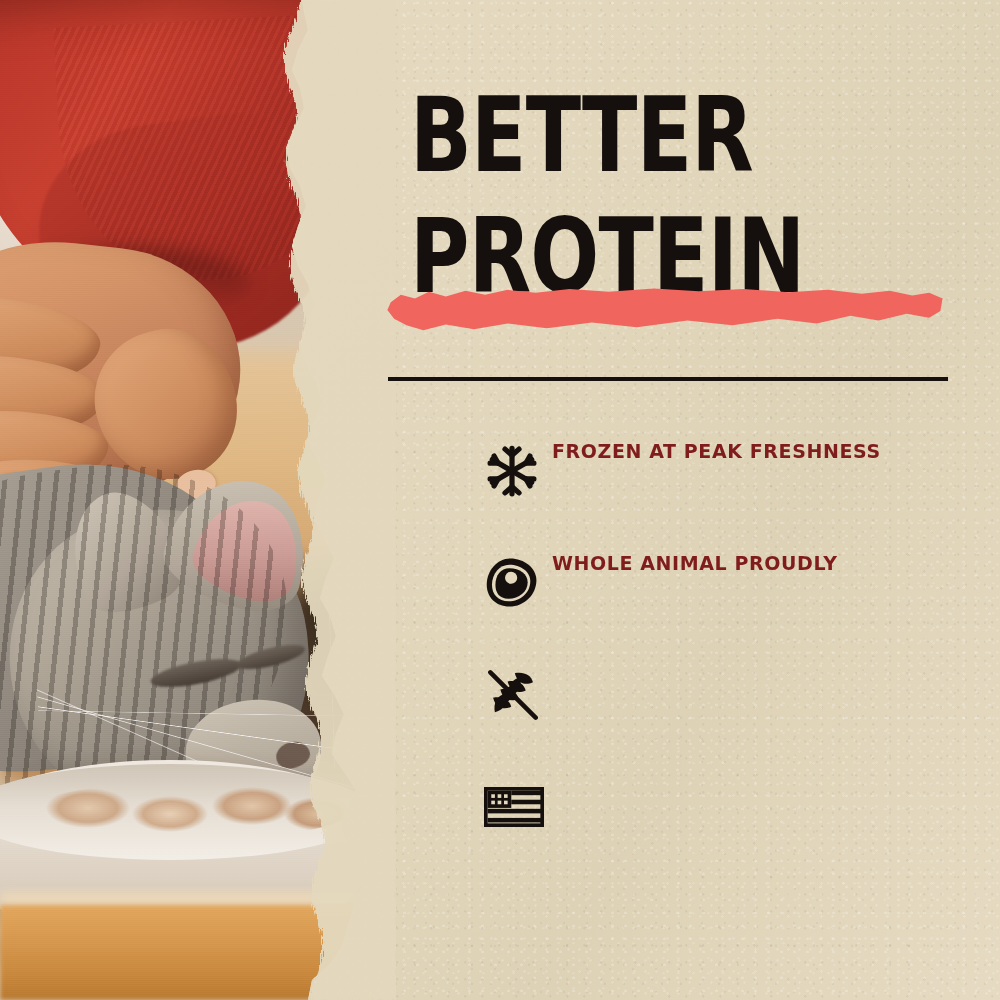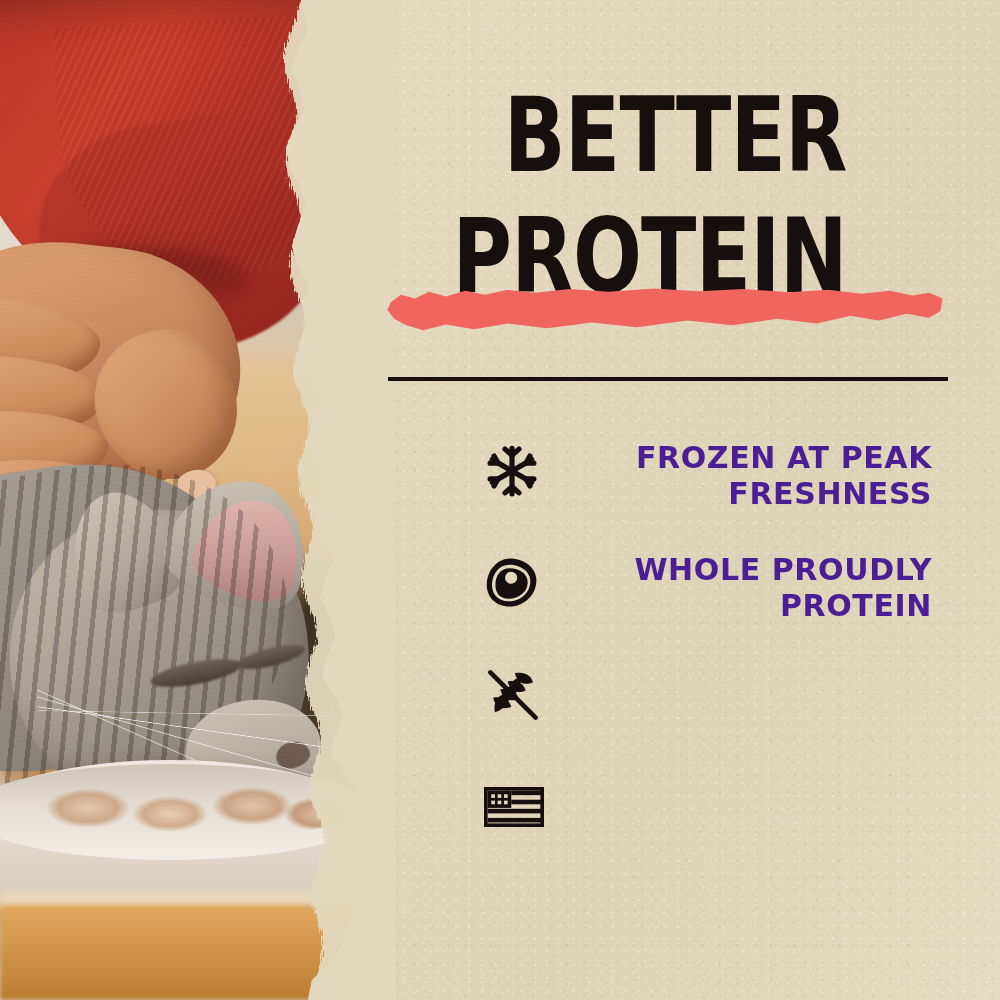--- a/index.html
+++ b/index.html
@@ -2,21 +2,21 @@
 <html><head>
 <meta charset="utf-8">
 <title>Better Protein</title>
 <style>
   html,body{margin:0;padding:0;}
   body{
     width:1000px;height:1000px;overflow:hidden;
     font-family:"Liberation Sans","DejaVu Sans",sans-serif;
     background:#E4D9BE;
   }
-  #poster{position:relative;width:1000px;height:1000px;overflow:hidden;text-align:right;}
+  #poster{position:relative;width:1000px;height:1000px;overflow:hidden;}
 
   
   .photo{
     position:absolute;left:0;top:0;width:470px;height:1000px;overflow:hidden;
     background:#c9ae8c;
   }
   .ph-layer{position:absolute;}
 
   
   .bg-wall{
@@ -336,24 +336,24 @@
   }
   .feat-icon{
     flex:0 0 68px;width:68px;height:62px;display:flex;align-items:center;
     justify-content:flex-start;padding-top:2px;
   }
   .feat-icon svg{display:block;}
   .feat-text{
     flex:1;
     font-family:"DejaVu Sans","Liberation Sans",sans-serif;
     font-weight:bold;
-    font-size:30px;
+    font-size:19px;
     line-height:1.2;
     letter-spacing:.6px;
-    color:#4c1d95;
+    color:#7f1d1d;
     padding-top:2px;
     max-width:380px;
   }
 </style>
 </head>
 <body>
 
 <div id="poster">
 
   <div class="photo">
@@ -467,21 +467,21 @@
 
       <div class="feature">
         <span class="feat-icon">
           <svg width="56" height="54" viewBox="0 0 64 62" fill="none">
             <path d="M30 3 C46 3 60 14 60 28 C60 44 46 58 29 58 C13 58 3 47 3 33 C3 17 15 3 30 3 Z" fill="#15100d"></path>
             <path d="M29 10 C42 10 53 18 53 29 C53 42 42 52 28 52 C16 52 9 44 9 33 C9 20 18 10 29 10 Z" fill="#E4D9BE"></path>
             <path d="M29 14 C41 14 50 21 50 30 C50 41 40 49 28 49 C17 49 13 42 13 33 C13 22 19 14 29 14 Z" fill="#15100d"></path>
             <circle cx="31" cy="25" r="7" fill="#E4D9BE"></circle>
           </svg>
         </span>
-        <span class="feat-text">WHOLE PROUDLY PROTEIN</span>
+        <span class="feat-text">WHOLE ANIMAL PROUDLY</span>
       </div>
 
       <div class="feature">
         <span class="feat-icon">
           <svg width="58" height="58" viewBox="0 0 64 64" fill="#15100d">
             <g>
               <path d="M34 8 C44 6 52 10 54 18 C45 22 37 19 34 8 Z"></path>
               <path d="M26 17 C36 15 44 19 46 27 C37 31 29 28 26 17 Z"></path>
               <path d="M18 26 C28 24 36 28 38 36 C29 40 21 37 18 26 Z"></path>
               <path d="M10 35 C20 33 28 37 30 45 C21 49 13 46 10 35 Z"></path>

